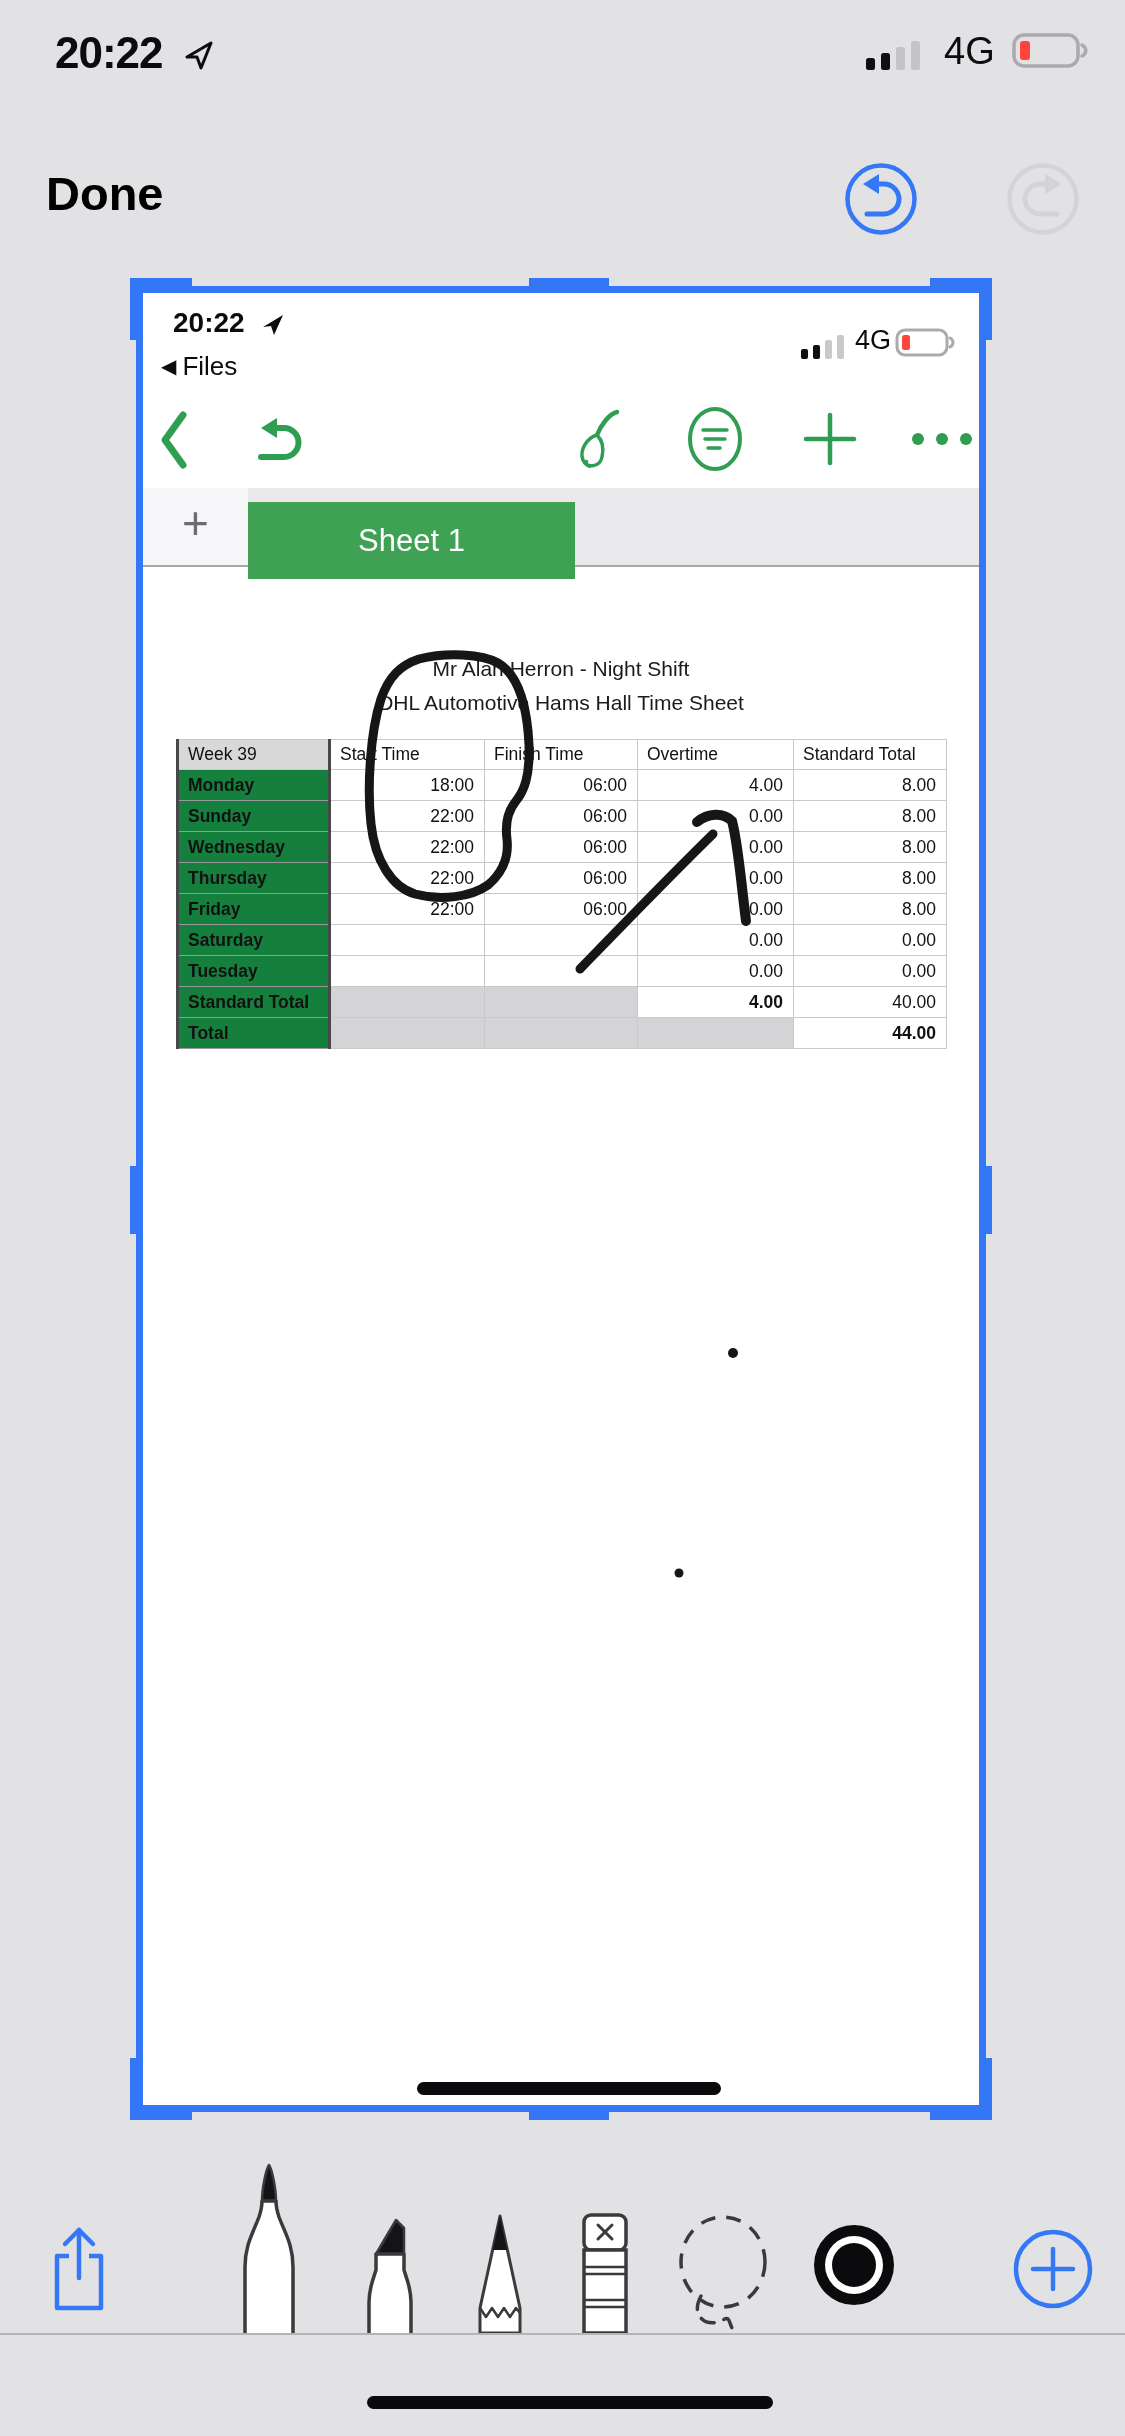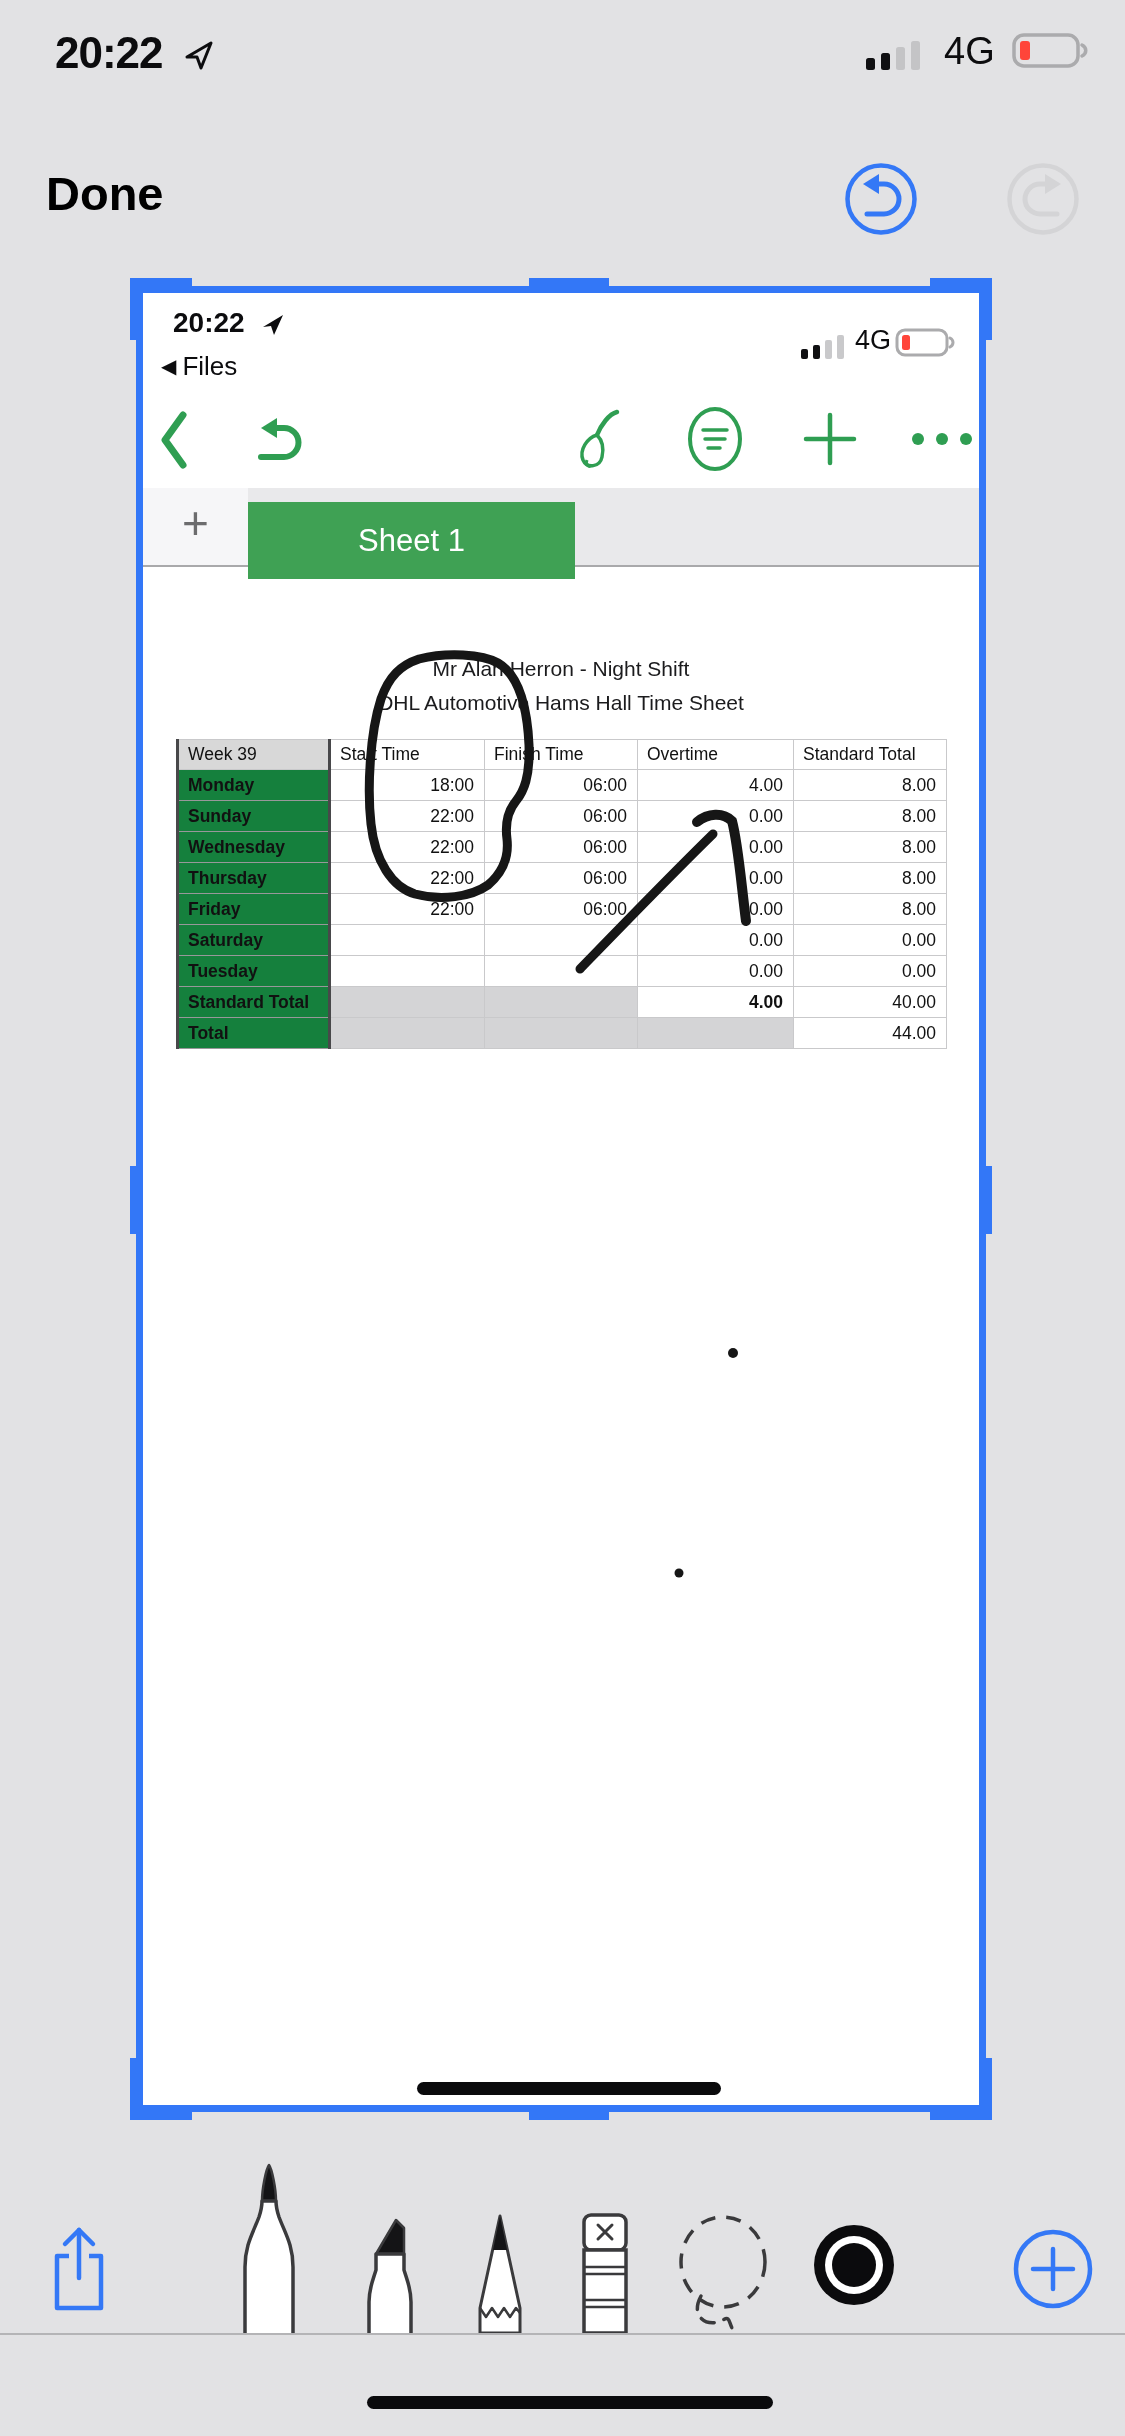--- a/index.html
+++ b/index.html
@@ -51,21 +51,21 @@
           border-left:3px solid #48484a; font-size:17.5px; color:#111; }
   th, td { border:1px solid #c9c9cb; height:31px; overflow:hidden; white-space:nowrap; }
   th { height:30px; font-weight:400; text-align:left; padding-left:9px; }
   td.c0 { font-weight:700; padding-left:9px; background:#15803d; border-right:3px solid #48484a;
           border-top-color:#98989a; border-bottom-color:#98989a; }
   th.c0 { background:#d8d8d8; border-right:3px solid #48484a; }
   td.c1, td.c2, td.c3, td.c4 { text-align:right; padding-right:10px; }
   .row-std_total td.c1, .row-std_total td.c2 { background:#d4d4d6; }
   .row-std_total td.c3 { font-weight:700; }
   .row-total td.c1, .row-total td.c2, .row-total td.c3 { background:#d4d4d6; }
-  .row-total td.c4 { font-weight:400; }
+  .row-total td.c4 { font-weight:700; }
   .col0{width:152px}.col1{width:155px}.col2{width:153px}.col3{width:156px}.col4{width:153px}
 
   .i-home-bar { left:274px; top:1789px; width:304px; height:13px; border-radius:7px; background:#0a0a0c; }
 
   
   .anno { left:0; top:0; pointer-events:none; }
 
   
   .tool-sep { left:0; top:2333px; width:1125px; height:2px; background:#b4b4b6; }
   .tool { position:absolute; cursor:pointer; }

